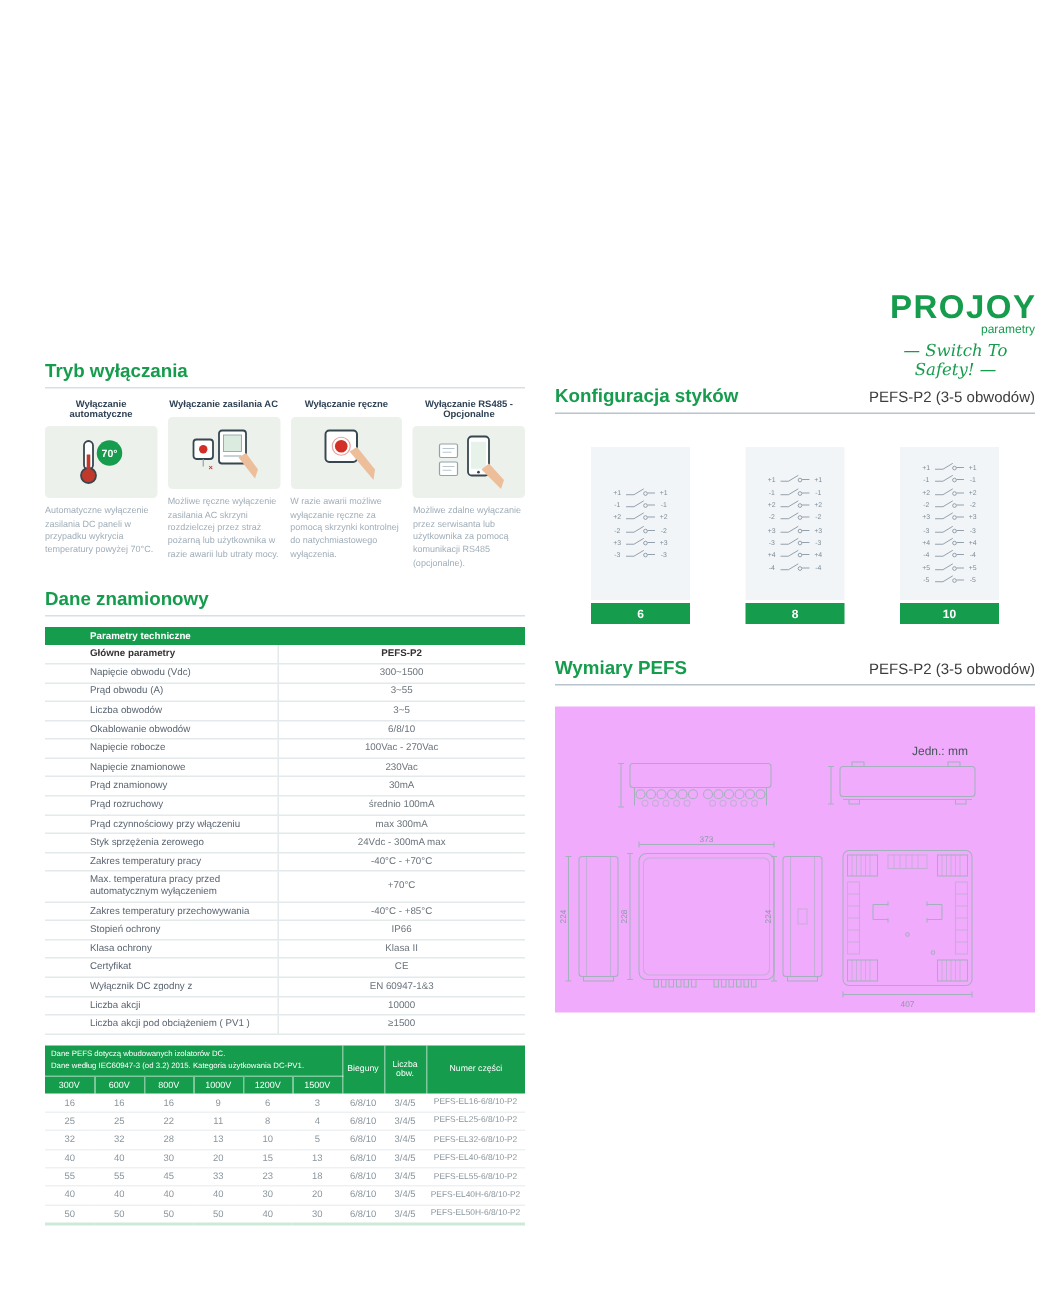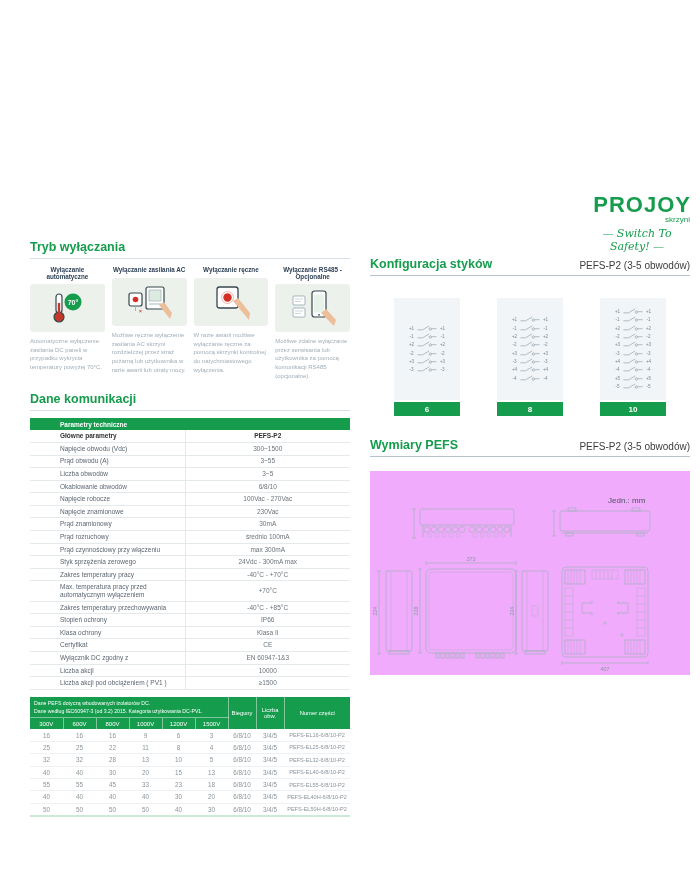--- a/index.html
+++ b/index.html
@@ -80,21 +80,21 @@
   
   .ic { display:block; }
 </style>
 </head>
 <body>
 
 <div class="page">
 
   <div class="logo">
     <div class="logo-name">PROJOY</div>
-    <div class="logo-sub">skrzyni</div>
+    <div class="logo-sub">parametry</div>
     <div class="logo-tag">— Switch To Safety! —</div>
   </div>
 
   <div class="col-left">
 
     <div class="sec-h">Tryb wyłączania</div>
 
     <div class="tryb-grid">
 
       <div class="tryb-item">
@@ -154,21 +154,21 @@
             <rect x="22" y="2" width="14" height="26" rx="2.5" fill="#fff" stroke="#37474f" stroke-width="1.2"></rect>
             <rect x="24" y="5.5" width="10" height="18" fill="#e6f2ea"></rect>
             <circle cx="29" cy="25.8" r="0.9" fill="#37474f"></circle>
             <path d="M44 37 L31 24 L36 20 L46 31 Z" fill="#ecbe9a"></path>
           </svg>
         </div>
         <div class="tryb-caption">Możliwe zdalne wyłączanie przez serwisanta lub użytkownika za pomocą komunikacji RS485 (opcjonalne).</div>
       </div>
     </div>
 
-    <div class="sec-h dane-h">Dane komunikacji</div>
+    <div class="sec-h dane-h">Dane znamionowy</div>
 
     <div class="tech-band">Parametry techniczne</div>
     <table class="tech">
       <tbody id="tech-body">
           <tr class="bold">
             <td class="lbl">Główne parametry</td>
             <td class="val">PEFS-P2</td>
           </tr>
           <tr>
             <td class="lbl">Napięcie obwodu (Vdc)</td>

